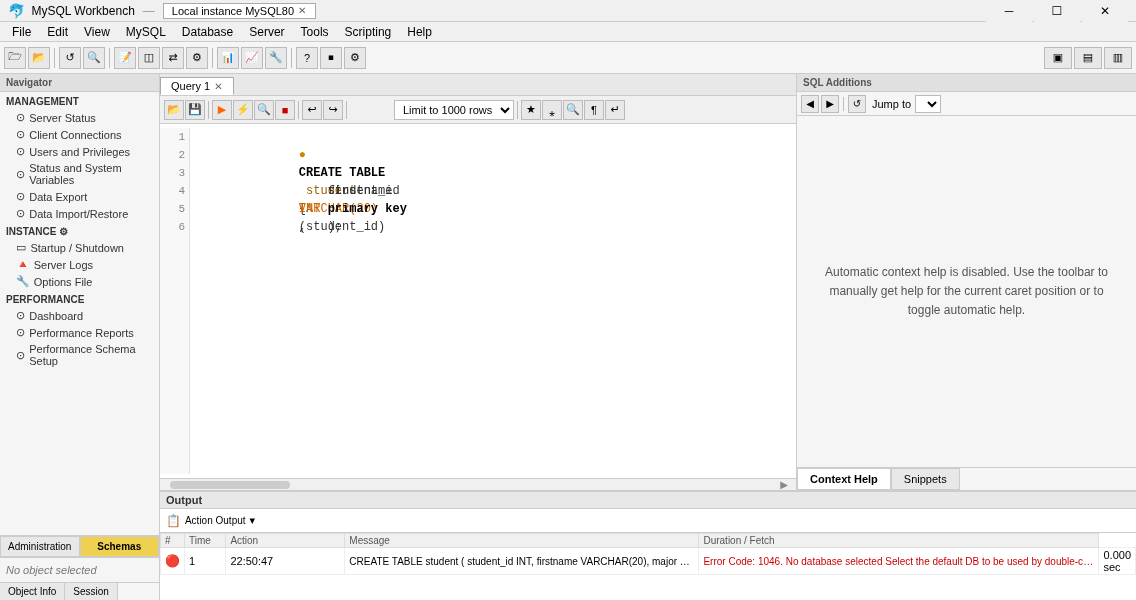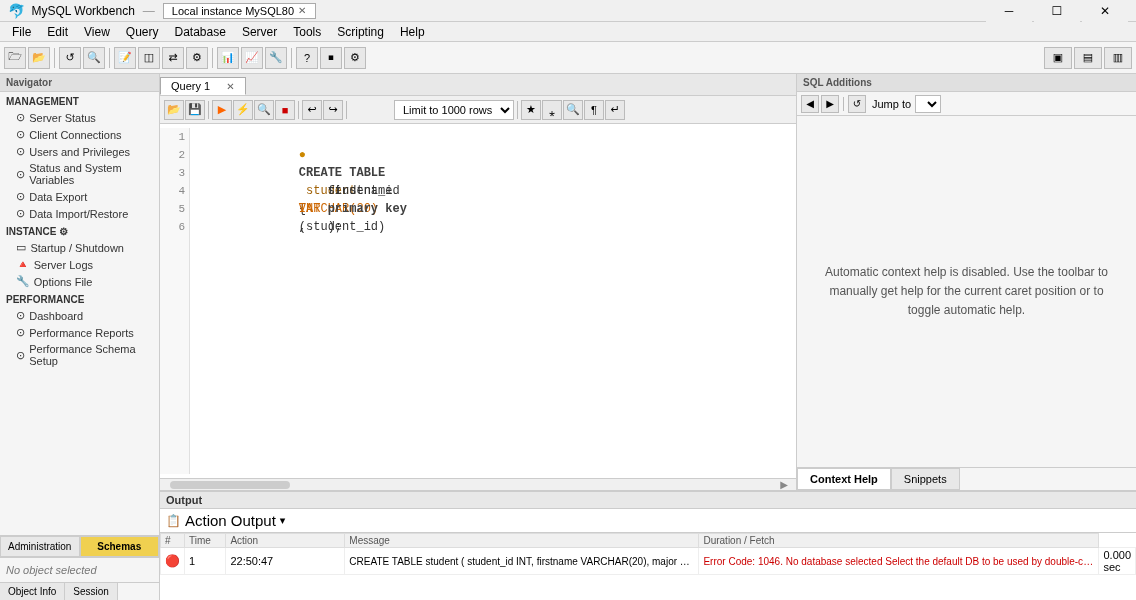--- a/index.html
+++ b/index.html
@@ -123,21 +123,21 @@
       height: 22px;
       align-items: flex-end;
     }
     .query-tab {
       padding: 2px 10px;
       font-size: 11px;
       background: #d0d8e8;
       border: 1px solid #aaa;
       border-bottom: none;
       cursor: pointer;
-      display: flex; align-items: center; gap: 16px;
+      display: flex; align-items: center; gap: 4px;
     }
     .query-tab.active { background: #fff; border-bottom: 1px solid #fff; }
     .query-tab-close { font-size: 10px; cursor: pointer; color: #666; }
 
     
     .query-toolbar {
       display: flex;
       align-items: center;
       padding: 2px 4px;
       background: #f0f0f0;
@@ -174,21 +174,21 @@
       background: #f8f8f8;
       border-right: 1px solid #e0e0e0;
       padding: 0 4px;
       text-align: right;
       color: #888;
       user-select: none;
     }
     .line-num { height: 18px; line-height: 18px; font-size: 11px; }
     .code-content { padding: 0 8px; flex: 1; }
     .code-line { height: 18px; line-height: 18px; white-space: pre; }
-    .kw { color: #404040; font-weight: bold; }
+    .kw { color: #000000; font-weight: bold; }
     .tbl { color: #a16207; }
     .col { color: #333; }
     .typ { color: #cc6600; }
     .punc { color: #333; }
 
     
     .h-scroll {
       height: 12px;
       background: #f0f0f0;
       border-top: 1px solid #ccc;
@@ -342,21 +342,21 @@
     <button class="win-btn">─</button>
     <button class="win-btn">☐</button>
     <button class="win-btn close">✕</button>
   </div>
 </div>
 
 <div class="menu-bar">
   <span class="menu-item">File</span>
   <span class="menu-item">Edit</span>
   <span class="menu-item">View</span>
-  <span class="menu-item">Query</span>
+  <span class="menu-item">MySQL</span>
   <span class="menu-item">Database</span>
   <span class="menu-item">Server</span>
   <span class="menu-item">Tools</span>
   <span class="menu-item">Scripting</span>
   <span class="menu-item">Help</span>
 </div>
 
 <div class="toolbar">
   <button class="toolbar-btn" title="New Schema">🗁</button>
   <button class="toolbar-btn">📂</button>
@@ -558,21 +558,21 @@
           <div class="sa-tab active">Context Help</div>
           <div class="sa-tab">Snippets</div>
         </div>
       </div>
     </div>
 
     <div class="output-panel">
       <div class="output-header">Output</div>
       <div class="output-toolbar">
         <span style="font-size:12px;">📋</span>
-        <span style="font-size:15px;">Action Output</span>
+        <span style="font-size:10px;">Action Output</span>
         <span style="cursor:pointer; font-size:11px;">▾</span>
       </div>
       <div class="output-table">
         <table>
           <thead>
             <tr>
               <th style="width:20px;">#</th>
               <th style="width:70px;">Time</th>
               <th style="width:300px;">Action</th>
               <th style="width:500px;">Message</th>

